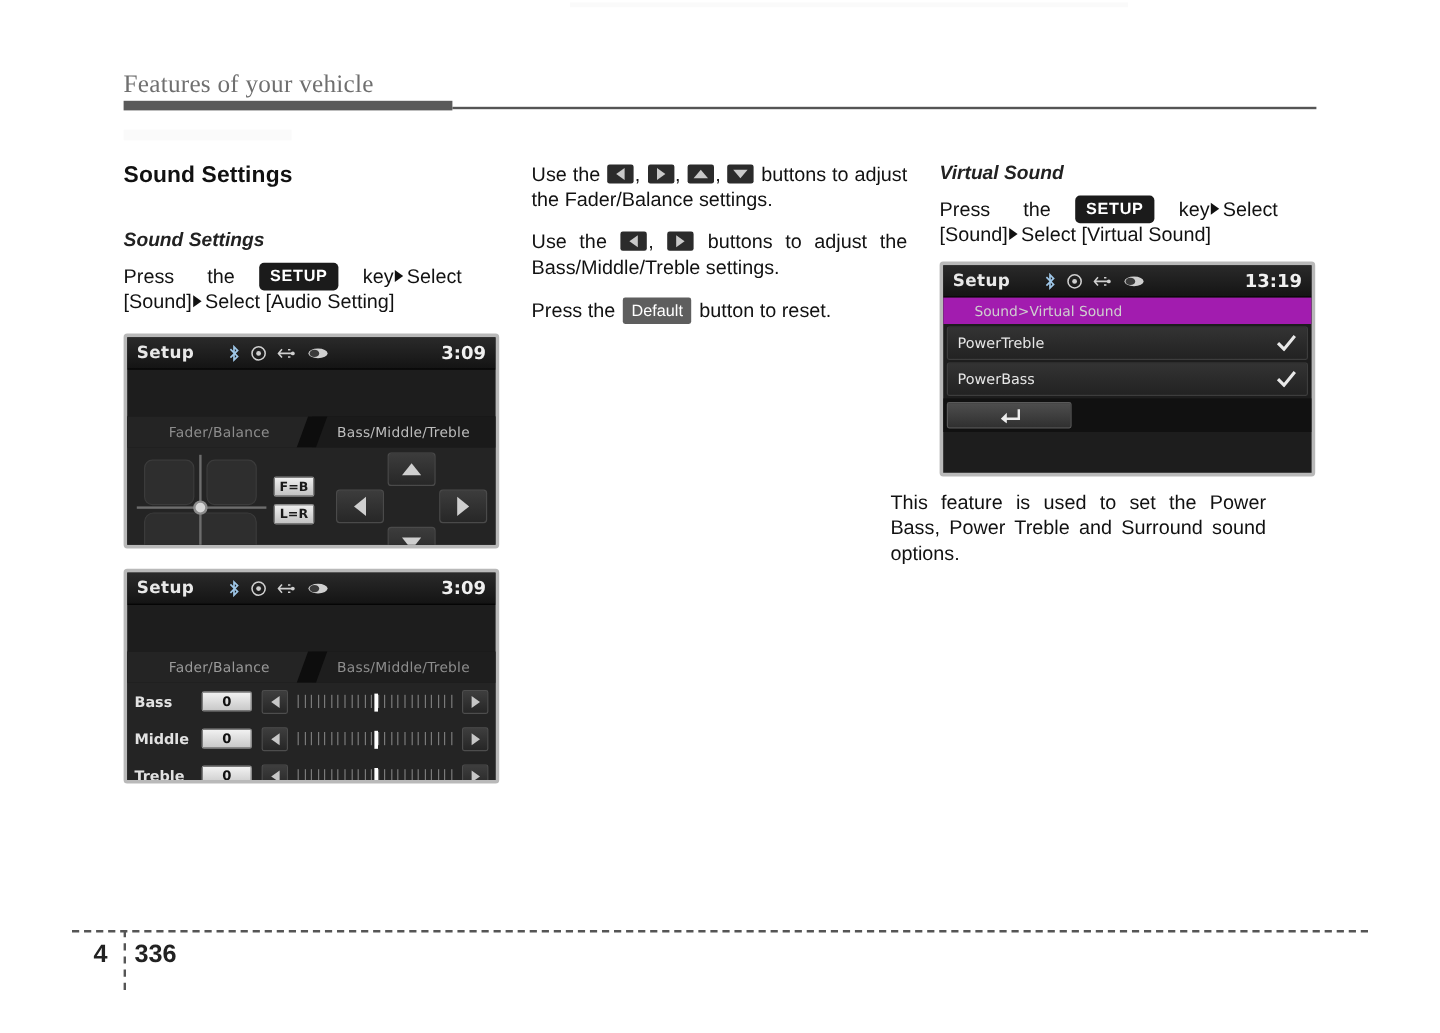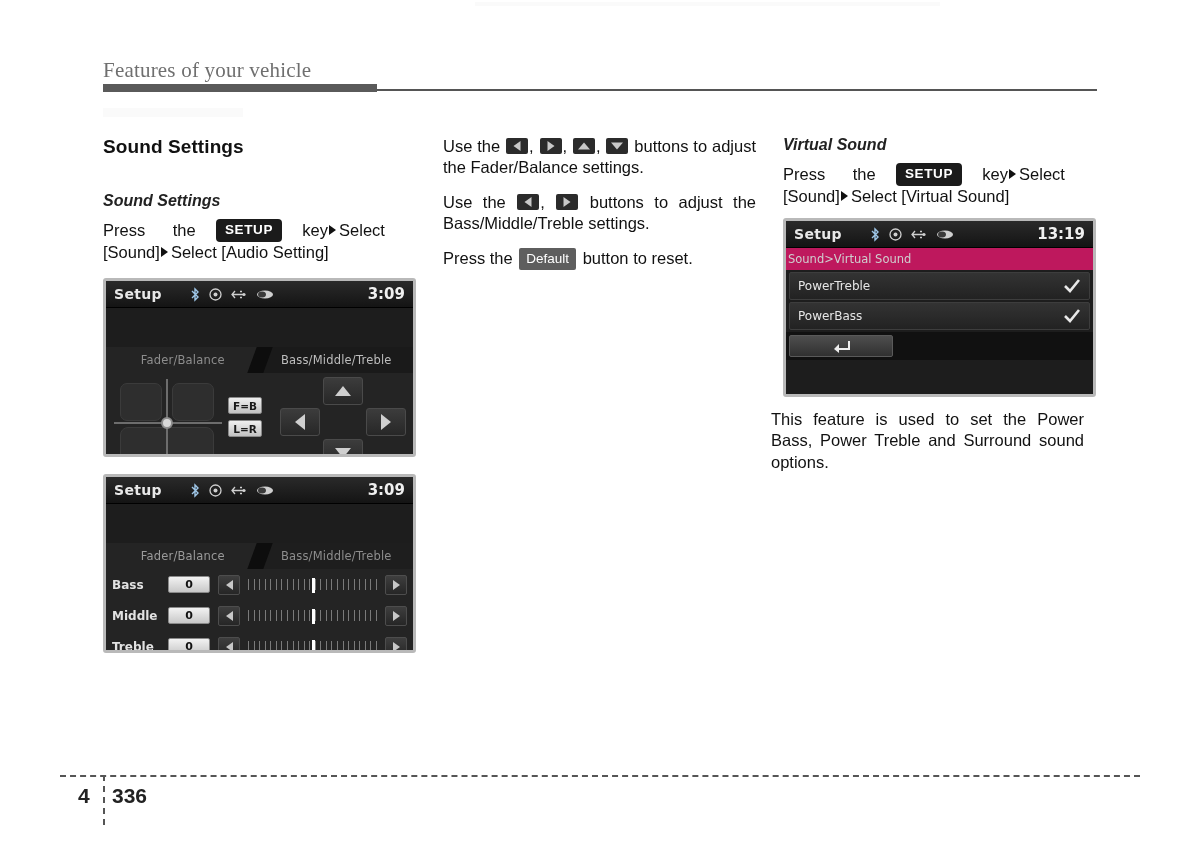--- a/index.html
+++ b/index.html
@@ -196,41 +196,41 @@
   .botbar { display: flex; height: 26px; gap: 3px; padding: 2px; background: #111; }
   .botbtn {
     flex: 1; background: linear-gradient(#4e4e4e,#303030);
     border: 1px solid #5a5a5a; border-radius: 2px;
     display: flex; align-items: center; justify-content: center;
     color: #ededed; font-size: 12px;
   }
 
   
   .crumb {
-    height: 22px; background: #be185d; display: flex; align-items: center;
-    padding-left: 2px; color: #cfcfcf; font-size: 11.5px;
+    height: 22px; background: #a21caf; display: flex; align-items: center;
+    padding-left: 26px; color: #cfcfcf; font-size: 11.5px;
   }
   .vrow {
     height: 28px; margin: 2px 3px; background: linear-gradient(#333,#222);
     border: 1px solid #3d3d3d; border-radius: 2px;
     display: flex; align-items: center; padding: 0 8px;
     color: #e6e6e6; font-size: 12px;
   }
   .vchk { margin-left: auto; width: 18px; height: 18px; display: flex; align-items: center; justify-content: center; }
   .vbot { padding: 3px; background: #111; }
   .vbotbtn {
     width: 104px; height: 22px;
     background: linear-gradient(#4e4e4e,#303030);
     border: 1px solid #5a5a5a; border-radius: 2px;
     display: flex; align-items: center; justify-content: center;
   }
 
   
   .caption {
-    position: absolute; left: 771px; top: 409px; width: 313px;
+    position: absolute; left: 742px; top: 409px; width: 313px;
     font-size: 16.5px; color: #111; line-height: 1.30; text-align: justify;
   }
 
   
   .foot-dash {
     position: absolute; left: 60px; top: 775px; width: 1080px;
     border-top: 2px dashed #555;
   }
   .foot-vert {
     position: absolute; left: 103px; top: 775px; height: 50px;

